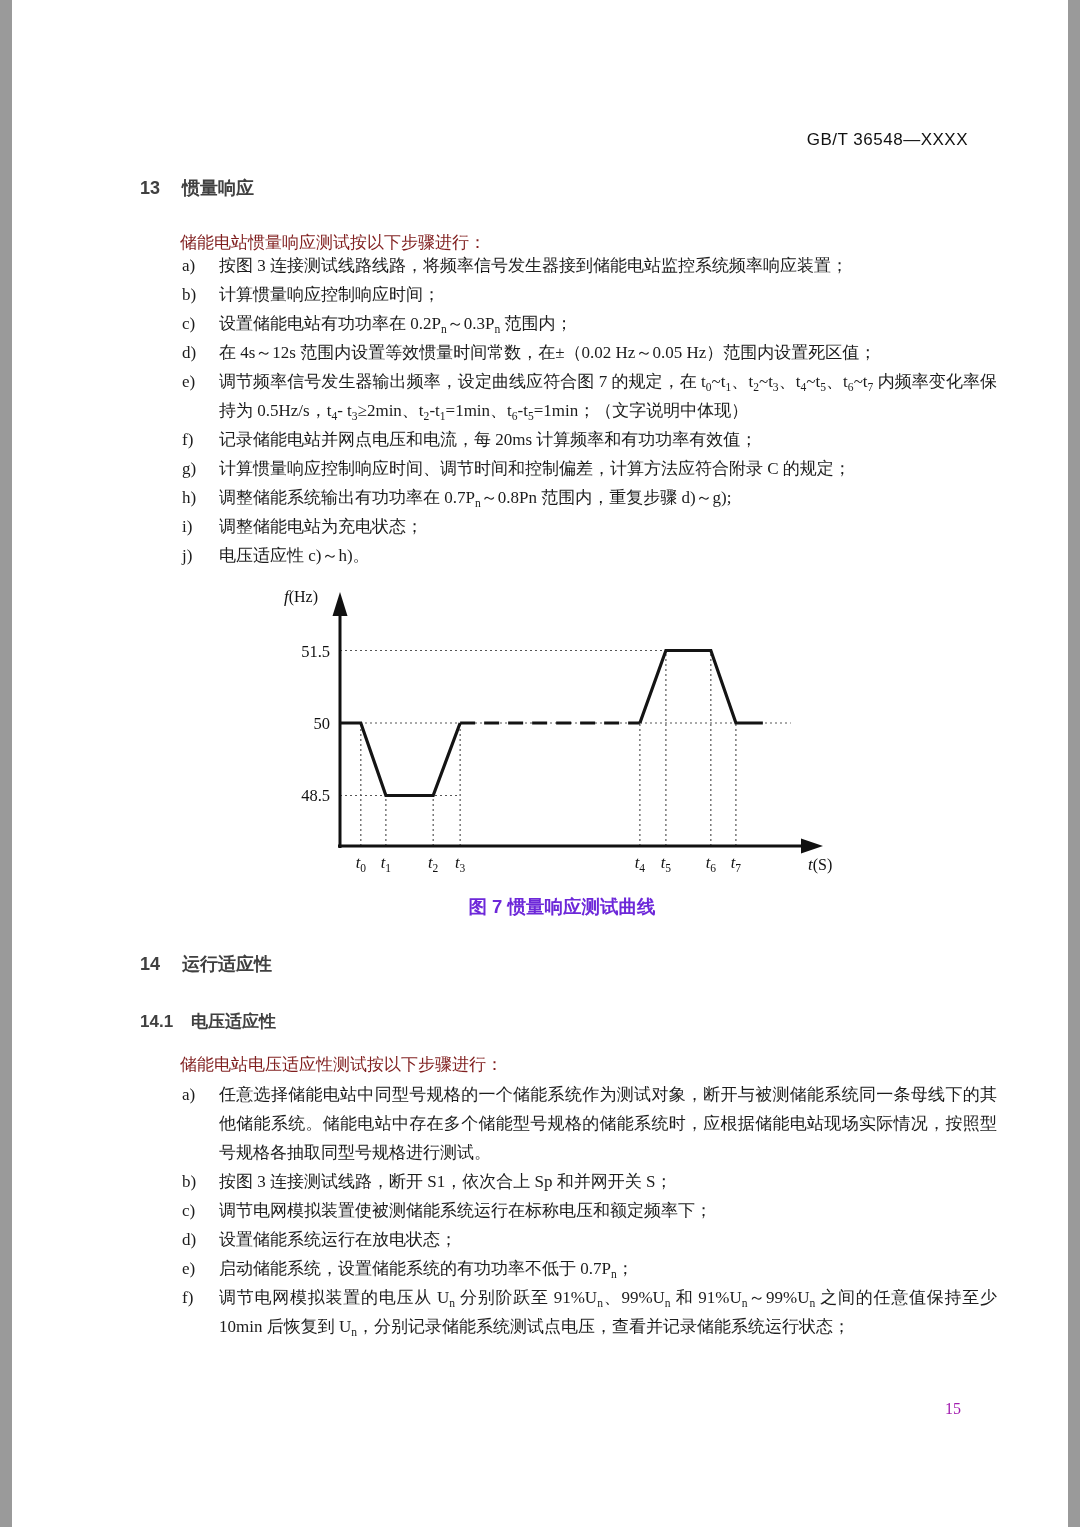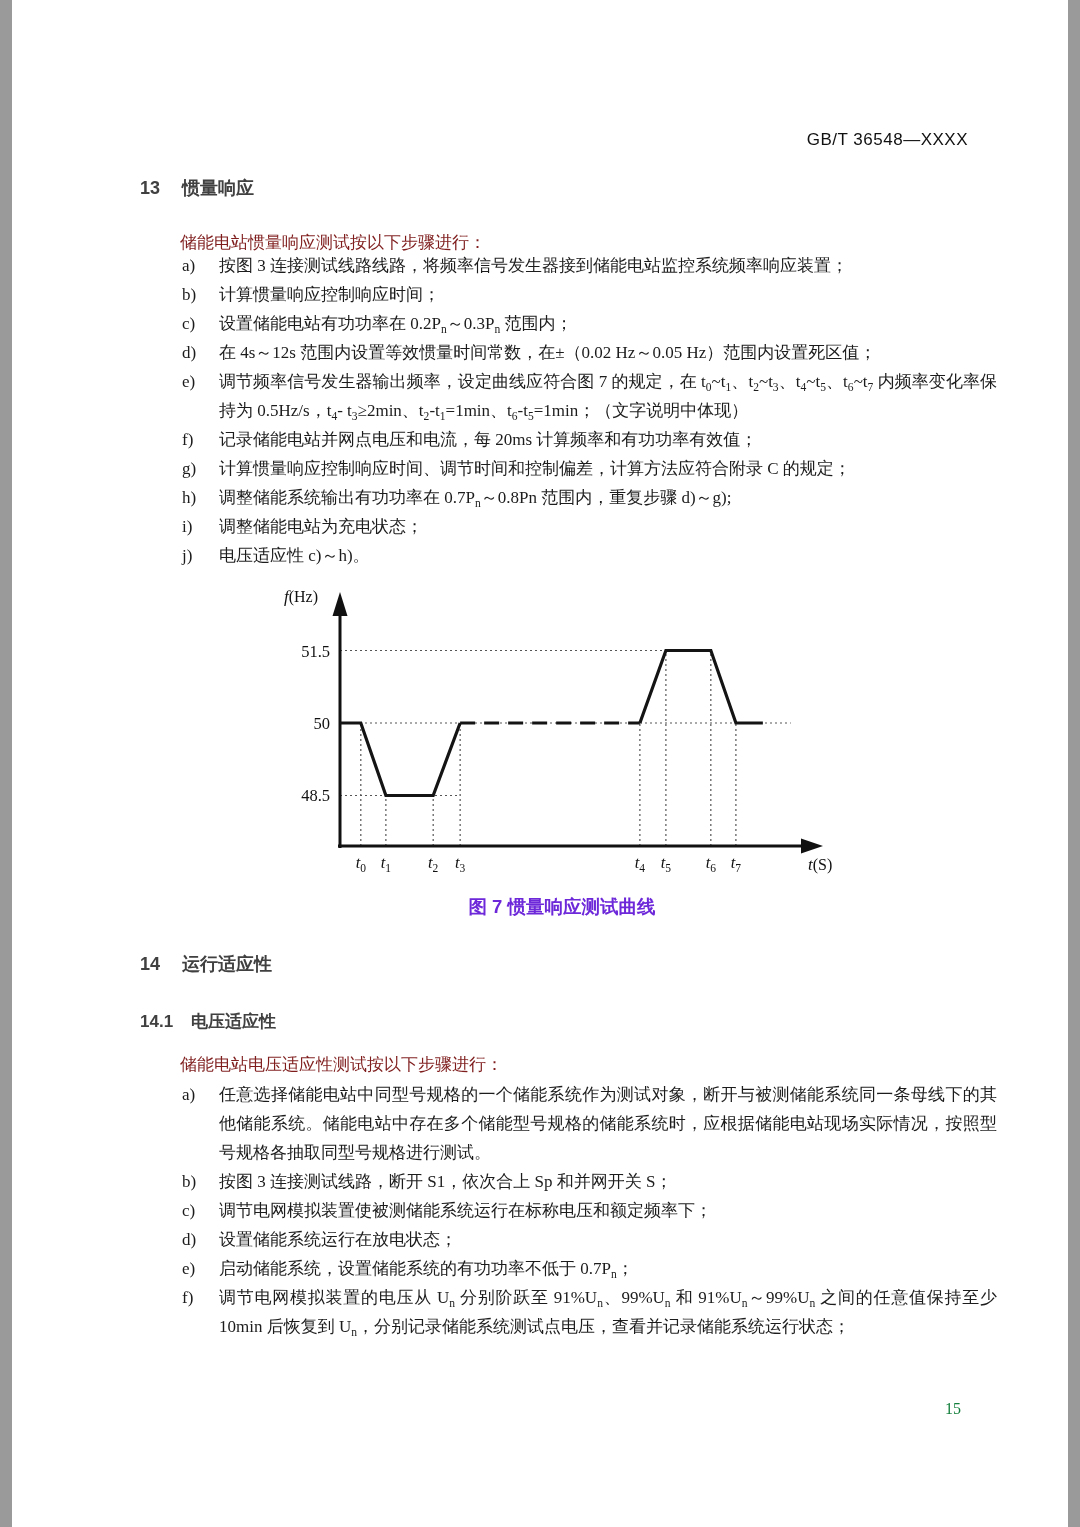--- a/index.html
+++ b/index.html
@@ -34,21 +34,21 @@
   .step-label{flex:0 0 37px;}
   .step-text{flex:1 1 auto;text-align:justify;}
   .step-text sub,.intro sub{font-size:0.68em;line-height:0;}
   .figure-wrap{left:270px;top:578px;width:560px;height:310px;}
   .figure-caption{
     left:270px;top:894px;width:560px;text-align:center;
     font-family:"Liberation Sans","DejaVu Sans",sans-serif;
     font-weight:bold;font-size:18.5px;color:#6d28d9;
   }
   .page-num{
-    left:933px;top:1400px;font-size:16px;color:#15803d;
+    left:933px;top:1400px;font-size:16px;color:#a21caf;
   }
   svg text{font-family:"Liberation Serif","DejaVu Serif",serif;}
 </style>
 </head>
 <body>
 
 <div class="page">
 
   <div class="abs hdr-right">GB/T 36548—XXXX</div>
 

